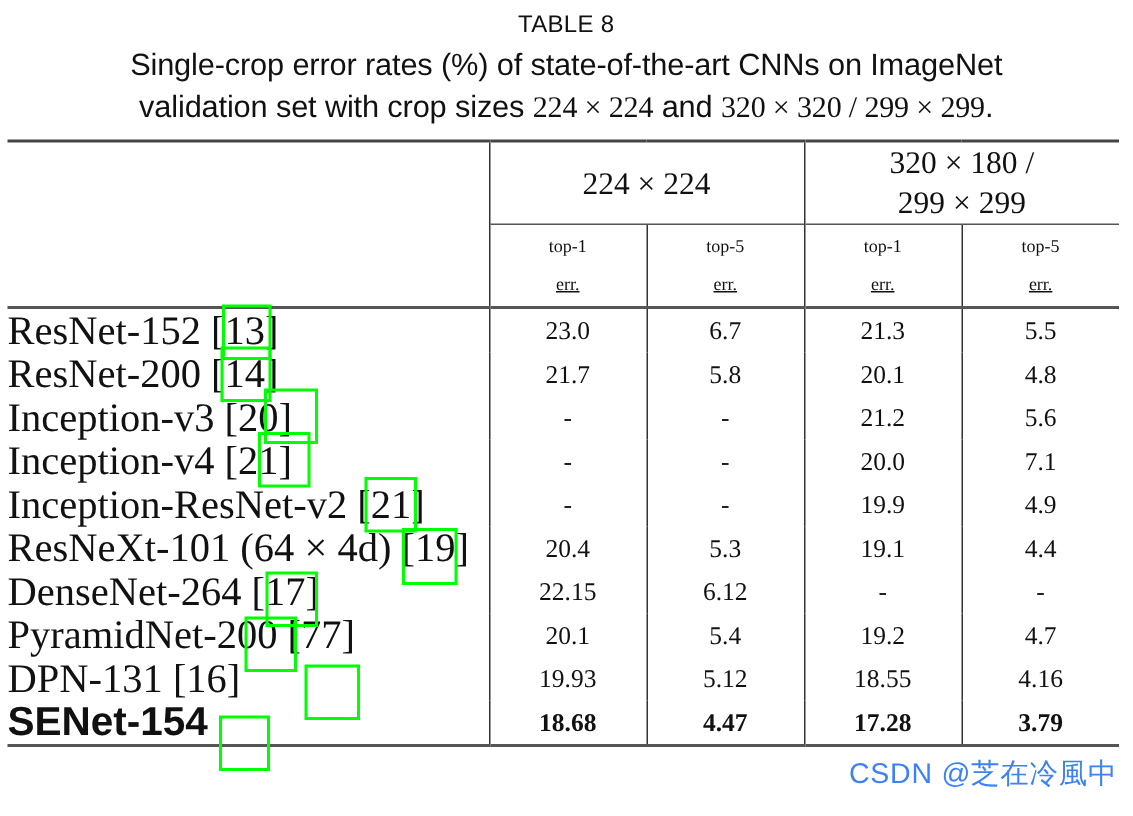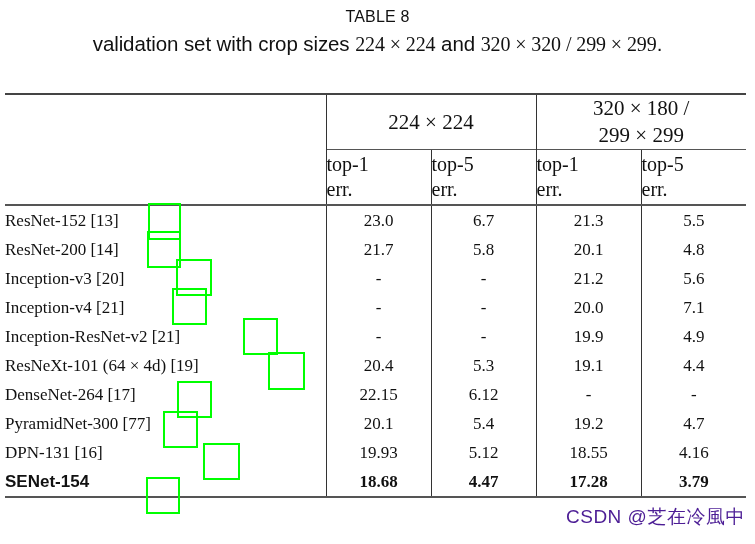--- a/index.html
+++ b/index.html
@@ -70,30 +70,30 @@
   .vline-l   { border-left: 1.6px solid #333333; }
 
   .hdr-group {
     text-align: center;
     font-size: 21px;
     line-height: 27px;
     height: 54px;
     padding: 2px 0 3px 0;
   }
   .hdr-sub {
-    text-align: left;
-    font-size: 20px;
+    text-align: center;
+    font-size: 12px;
     line-height: 25px;
     height: 54px;
     padding: 3px 0 4px 0;
   }
-  .hdr-sub .l2 { display: block; }
+  .hdr-sub .l2 { display: block; text-decoration: underline; }
 
   td.model-cell {
-    font-size: 17px;
+    font-size: 27px;
     line-height: 29px;
     height: 29px;
     padding-left: 13px;
     white-space: nowrap;
     position: relative;
   }
   td.num-cell {
     font-size: 17px;
     line-height: 29px;
     height: 29px;
@@ -118,31 +118,32 @@
   }
 
   
   #watermark {
     position: absolute;
     left: 566px;
     top: 506px;
     font-family: "Liberation Sans", "DejaVu Sans", sans-serif;
     font-size: 19px;
     line-height: 22px;
-    color: #4c1d95;
+    color: #3b82f6;
     white-space: nowrap;
     letter-spacing: 0.5px;
     pointer-events: none;
   }
 </style>
 </head>
 <body>
 
 <div id="caption-block">
   <div id="caption-title">TABLE 8</div>
+  <div class="caption-line">Single-crop error rates (%) of state-of-the-art CNNs on ImageNet</div>
   <div class="caption-line"><span>validation set with crop sizes </span><span class="mathy">224 × 224</span><span> and </span><span class="mathy">320 × 320 / 299 × 299</span><span>.</span></div>
 </div>
 
 <div id="table-wrap">
   <table class="tbl">
     <colgroup>
       <col class="c-model">
         <col class="c-d1">
         <col class="c-d2">
         <col class="c-d3">
@@ -223,21 +224,21 @@
           <td class="num-cell vline-l">4.4</td>
         </tr>
         <tr>
           <td class="model-cell">DenseNet-264 [17]</td>
           <td class="num-cell vline-l">22.15</td>
           <td class="num-cell vline-l">6.12</td>
           <td class="num-cell vline-l">-</td>
           <td class="num-cell vline-l">-</td>
         </tr>
         <tr>
-          <td class="model-cell">PyramidNet-300 [77]</td>
+          <td class="model-cell">PyramidNet-200 [77]</td>
           <td class="num-cell vline-l">20.1</td>
           <td class="num-cell vline-l">5.4</td>
           <td class="num-cell vline-l">19.2</td>
           <td class="num-cell vline-l">4.7</td>
         </tr>
         <tr>
           <td class="model-cell">DPN-131 [16]</td>
           <td class="num-cell vline-l">19.93</td>
           <td class="num-cell vline-l">5.12</td>
           <td class="num-cell vline-l">18.55</td>

